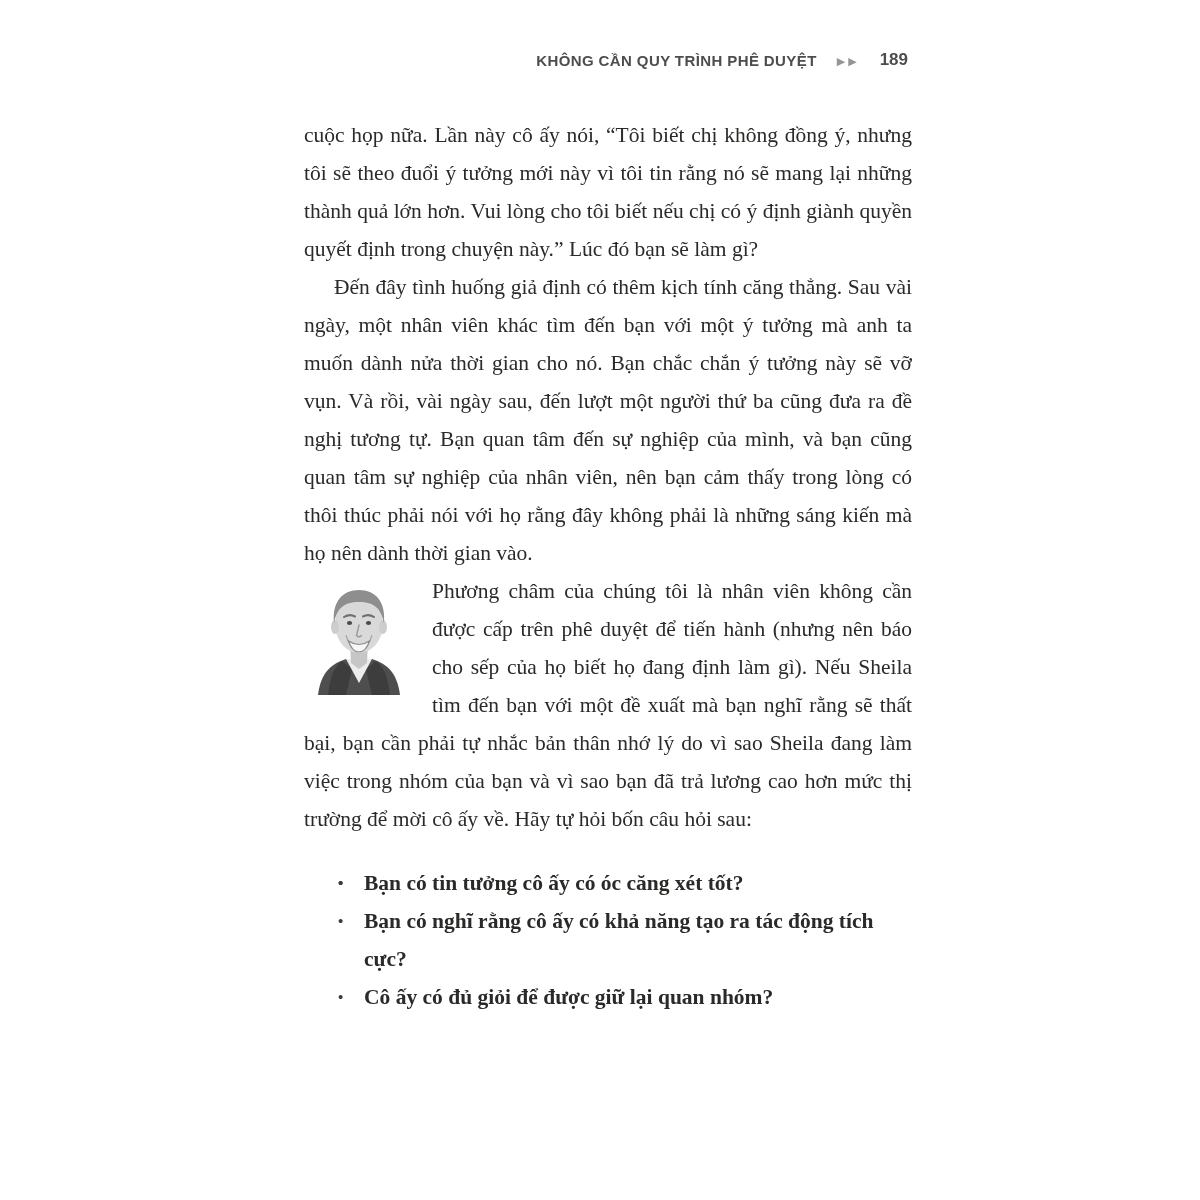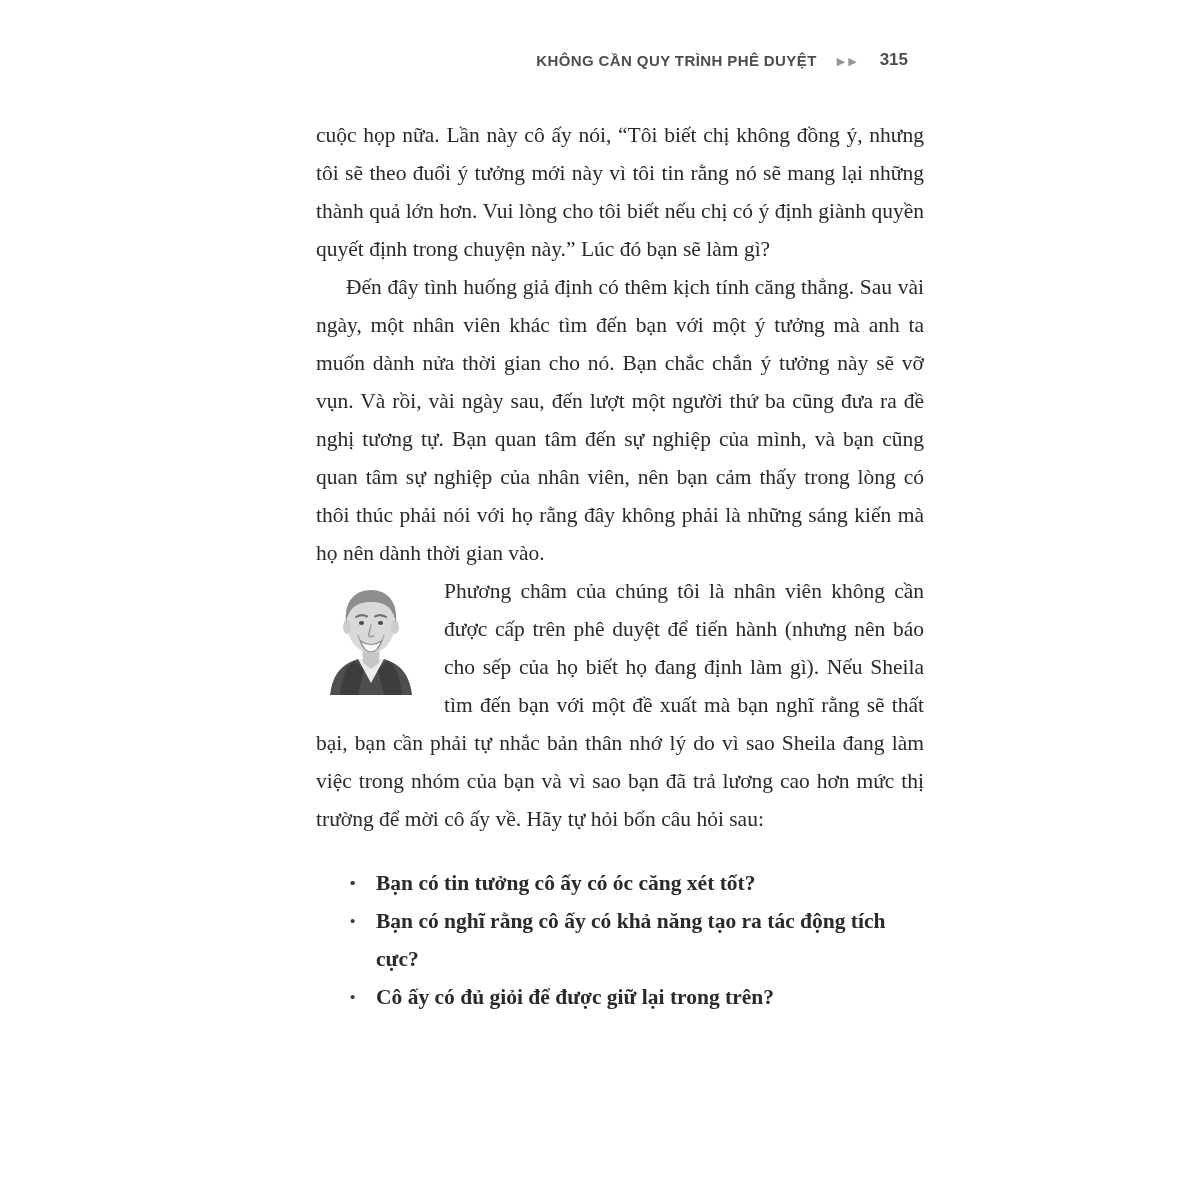--- a/index.html
+++ b/index.html
@@ -39,21 +39,21 @@
     color: #939598;
     transform: translateY(1px);
   }
   .page-number {
     font-weight: 700;
     font-size: 17px;
     color: #4d4d4f;
   }
   .page-body {
     position: absolute;
-    top: 116px; left: 316px;
+    top: 116px; left: 304px;
     width: 608px;
     font-size: 21.5px;
     line-height: 38px;
     text-align: justify;
     color: #2b2a28;
   }
   .page-body p { margin: 0; }
   .para-indent { text-indent: 30px; }
   .quote-para { margin-top: 34px; }
   .portrait {
@@ -85,21 +85,21 @@
   }
 </style>
 </head>
 <body>
 
 <div class="page">
 
   <header class="page-header">
     <span class="running-head">KHÔNG CẦN QUY TRÌNH PHÊ DUYỆT</span>
     <span class="arrows">▶▶</span>
-    <span class="page-number">315</span>
+    <span class="page-number">189</span>
   </header>
 
   <main class="page-body">
 
     <p>cuộc họp nữa. Lần này cô ấy nói, “Tôi biết chị không đồng ý, nhưng tôi sẽ theo đuổi ý tưởng mới này vì tôi tin rằng nó sẽ mang lại những thành quả lớn hơn. Vui lòng cho tôi biết nếu chị có ý định giành quyền quyết định trong chuyện này.” Lúc đó bạn sẽ làm gì?</p>
 
     <p class="para-indent">Đến đây tình huống giả định có thêm kịch tính căng thẳng. Sau vài ngày, một nhân viên khác tìm đến bạn với một ý tưởng mà anh ta muốn dành nửa thời gian cho nó. Bạn chắc chắn ý tưởng này sẽ vỡ vụn. Và rồi, vài ngày sau, đến lượt một người thứ ba cũng đưa ra đề nghị tương tự. Bạn quan tâm đến sự nghiệp của mình, và bạn cũng quan tâm sự nghiệp của nhân viên, nên bạn cảm thấy trong lòng có thôi thúc phải nói với họ rằng đây không phải là những sáng kiến mà họ nên dành thời gian vào.</p>
 
     <p class="quote-para">
       <span class="portrait">
@@ -147,18 +147,18 @@
       <li>
         <span class="bullet-dot">•</span>
         <span>Bạn có tin tưởng cô ấy có óc căng xét tốt?</span>
       </li>
       <li>
         <span class="bullet-dot">•</span>
         <span>Bạn có nghĩ rằng cô ấy có khả năng tạo ra tác động tích cực?</span>
       </li>
       <li>
         <span class="bullet-dot">•</span>
-        <span>Cô ấy có đủ giỏi để được giữ lại trong trên?</span>
+        <span>Cô ấy có đủ giỏi để được giữ lại quan nhóm?</span>
       </li>
     </ul>
 
   </main>
 </div>
 
 </body></html>

